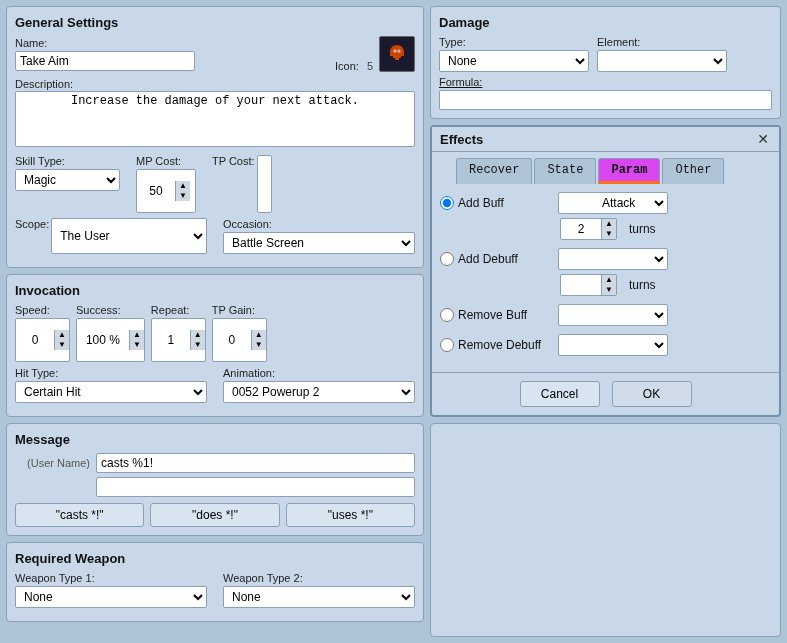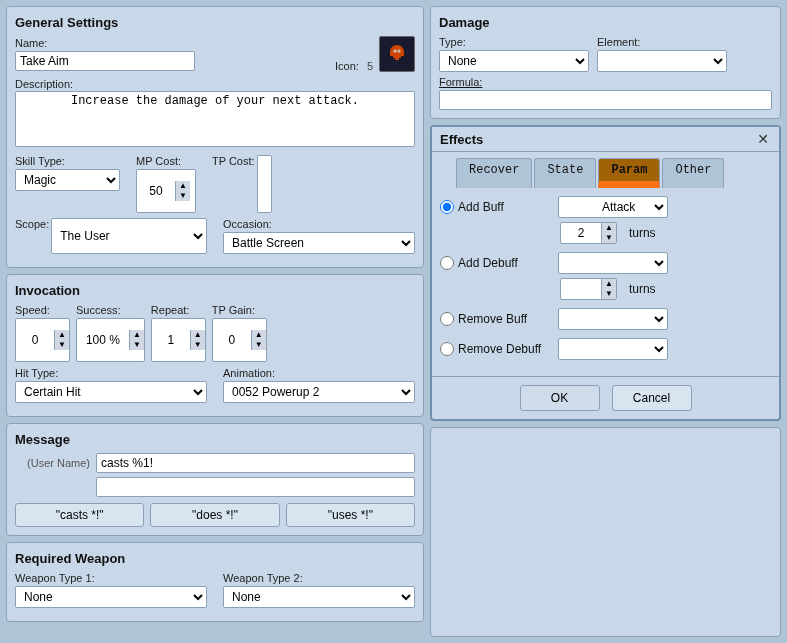--- a/index.html
+++ b/index.html
@@ -230,23 +230,23 @@
     .dialog-tab {
       padding: 4px 12px;
       background: #b0c4d8;
       border: 1px solid #8aa0b8;
       border-bottom: none;
       border-radius: 3px 3px 0 0;
       cursor: pointer;
       font-size: 12px;
     }
     .dialog-tab.active {
-      background: #a16207;
+      background: #d946ef;
       font-weight: bold;
-      border-bottom: 7px solid #f97316;
+      border-bottom: 3px solid #f97316;
     }
     .dialog-content {
       padding: 8px;
     }
     .effect-row {
       display: flex;
       align-items: center;
       gap: 8px;
       margin-bottom: 8px;
     }
@@ -605,21 +605,21 @@
           </div>
           <div class="effect-control-col">
             <select class="effect-select">
               <option></option>
             </select>
           </div>
         </div>
 
       </div>
       <div class="dialog-footer">
+        <button class="dialog-btn">Cancel</button>
         <button class="dialog-btn ok">OK</button>
-        <button class="dialog-btn">Cancel</button>
       </div>
     </div>
 
     <div class="right-lower"></div>
 
   </div>
 </div>
 
 </body></html>

